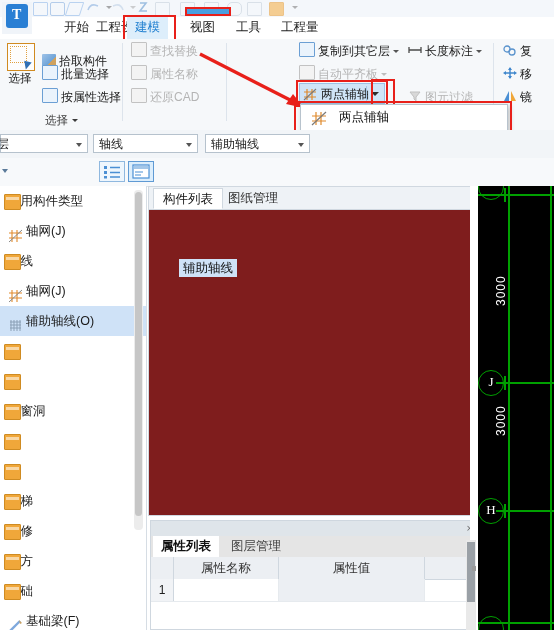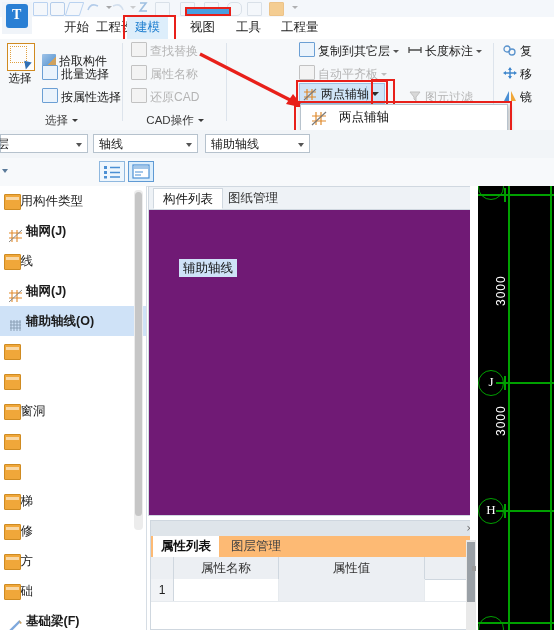--- a/index.html
+++ b/index.html
@@ -80,49 +80,49 @@
   .combo .ccaret{position:absolute;right:5px;top:8px;width:0;height:0;border-left:3.5px solid transparent;border-right:3.5px solid transparent;border-top:4px solid #555;}
   #cb-layericon{position:absolute;left:2px;top:6px;width:13px;height:15px;}
 
   
   #toolrow2{left:0;top:158px;width:554px;height:28px;background:#f7f9fb;border-bottom:1px solid #dde4eb;}
   .vbtn{position:absolute;top:3px;width:26px;height:21px;border:1px solid #8fb8df;background:#eef6fd;box-sizing:border-box;}
   .vbtn.sel{background:#dceefc;border-color:#5f9ad4;}
 
   
   #tree{left:0;top:186px;width:146px;height:444px;background:#fff;border-right:1px solid #d6dde4;overflow:hidden;}
-  .tnode{position:relative;height:30px;line-height:30px;font-size:12.5px;color:#1b1b1b;white-space:nowrap;font-weight:bold;}
+  .tnode{position:relative;height:30px;line-height:30px;font-size:12.5px;color:#1b1b1b;white-space:nowrap;}
   .tnode.group{padding-left:8px;font-weight:normal;}
   .tnode.child{padding-left:26px;}
   .tnode.sel{background:#cfe2f7;}
   .tnode .nico{position:absolute;top:8px;width:15px;height:14px;}
   .tnode.group .nico{left:4px;}
   .tnode.child .nico{left:8px;}
   .ic-folder{background:#f0a73a;border:1px solid #cf8b22;border-radius:1px;}
   .ic-folder:after{content:"";position:absolute;left:1px;top:2px;right:1px;height:3px;background:#fff;opacity:.55;}
   #tree-scrollbar{left:134px;top:190px;width:9px;height:340px;background:#ececec;border-radius:4px;}
   #tree-scrollbar .thumb{position:absolute;left:1px;top:2px;width:7px;height:324px;background:#c6c6c6;border-radius:4px;}
 
   
-  #complist{left:148px;top:186px;width:330px;height:330px;background:#701a75;border:1px solid #d0d8e0;box-sizing:border-box;}
+  #complist{left:148px;top:186px;width:330px;height:330px;background:#7f1d1d;border:1px solid #d0d8e0;box-sizing:border-box;}
   #cl-tabs{position:absolute;left:0;top:0;width:100%;height:22px;background:#eef2f6;border-bottom:1px solid #d0d8e0;}
   .cltab{position:absolute;top:1px;height:21px;line-height:21px;padding:0 9px;font-size:12.5px;color:#333;}
   .cltab.active{background:#fff;color:#111;border:1px solid #d0d8e0;border-bottom:1px solid #fff;box-sizing:border-box;}
   #cl-toolbar{position:absolute;left:0;top:22px;width:100%;height:24px;background:#fafbfc;border-bottom:1px solid #e2e8ee;}
   .clbtn{position:absolute;top:3px;height:18px;line-height:18px;font-size:12px;color:#b6b6b6;white-space:nowrap;}
   .clbtn .ico{display:inline-block;width:13px;height:13px;border:1.2px solid #cacaca;background:#f6f6f6;vertical-align:-2px;margin-right:3px;}
   #cl-search{position:absolute;left:1px;top:47px;width:328px;height:20px;border-bottom:1px solid #e2e8ee;box-sizing:border-box;}
   #cl-search .ph{position:absolute;left:5px;top:2px;font-size:12px;color:#9a9a9a;}
   #cl-item{position:absolute;left:30px;top:72px;height:18px;line-height:18px;padding:0 4px;font-size:12.5px;background:#cfe2f7;color:#111;}
 
   
   #proppanel{left:150px;top:520px;width:328px;height:110px;background:#fff;border:1px solid #cfd7df;box-sizing:border-box;}
   #pp-title{position:absolute;left:0;top:0;width:100%;height:15px;background:#dfe5ea;}
   #pp-close{position:absolute;right:4px;top:1px;font-size:11px;color:#6a6a6a;line-height:13px;}
-  #pp-tabs{position:absolute;left:0;top:15px;width:100%;height:21px;background:#fdba74;border-bottom:5px solid #14532d;}
+  #pp-tabs{position:absolute;left:0;top:15px;width:100%;height:21px;background:#e5e5e5;border-bottom:5px solid #14532d;}
   .pptab{position:absolute;top:0;height:21px;line-height:21px;padding:0 8px;font-size:12.5px;color:#444;}
   .pptab.active{background:#fff;color:#111;font-weight:bold;}
   #pp-head{position:absolute;left:0;top:36px;width:100%;height:22px;background:#eceff3;border-bottom:1px solid #cfd7df;}
   .ppcol{position:absolute;top:0;height:22px;line-height:22px;text-align:center;font-size:12.5px;color:#333;}
   .ppvdiv{position:absolute;top:0;width:1px;height:22px;background:#cfd7df;}
   #pp-row{position:absolute;left:0;top:58px;width:100%;height:22px;border-bottom:1px solid #e6eaee;}
   #pp-rownum{position:absolute;left:0;top:0;width:22px;height:22px;line-height:22px;text-align:center;font-size:12px;background:#f1f3f6;border-right:1px solid #cfd7df;}
   #pp-c1{position:absolute;left:23px;top:0;width:104px;height:22px;background:#fff;border-right:1px solid #e6eaee;}
   #pp-c2{position:absolute;left:128px;top:0;width:145px;height:22px;background:#eceff3;border-right:1px solid #e6eaee;}
 
@@ -233,21 +233,20 @@
   <div class="rgroup" style="left:123px;width:104px">
     <div class="ritem dis" style="left:8px;top:3px">
       <span class="ico ic-gray"></span><span>查找替换</span>
     </div>
     <div class="ritem dis" style="left:8px;top:26px">
       <span class="ico ic-gray"></span><span>属性名称</span>
     </div>
     <div class="ritem dis" style="left:8px;top:49px">
       <span class="ico ic-gray"></span><span>还原CAD</span>
     </div>
-    <div class="glabel"><span>CAD操作</span><span class="caret lbl"></span></div>
     <div class="gsep"></div>
   </div>
 
 
   <div class="rgroup" style="left:299px;width:109px">
     <div class="ritem" style="left:0;top:3px">
       <span class="ico ic-blue"></span><span>复制到其它层</span><span class="caret"></span>
     </div>
     <div class="ritem dis" style="left:0;top:26px">
       <span class="ico ic-gray"></span><span>自动平齐板</span><span class="caret dis"></span>

